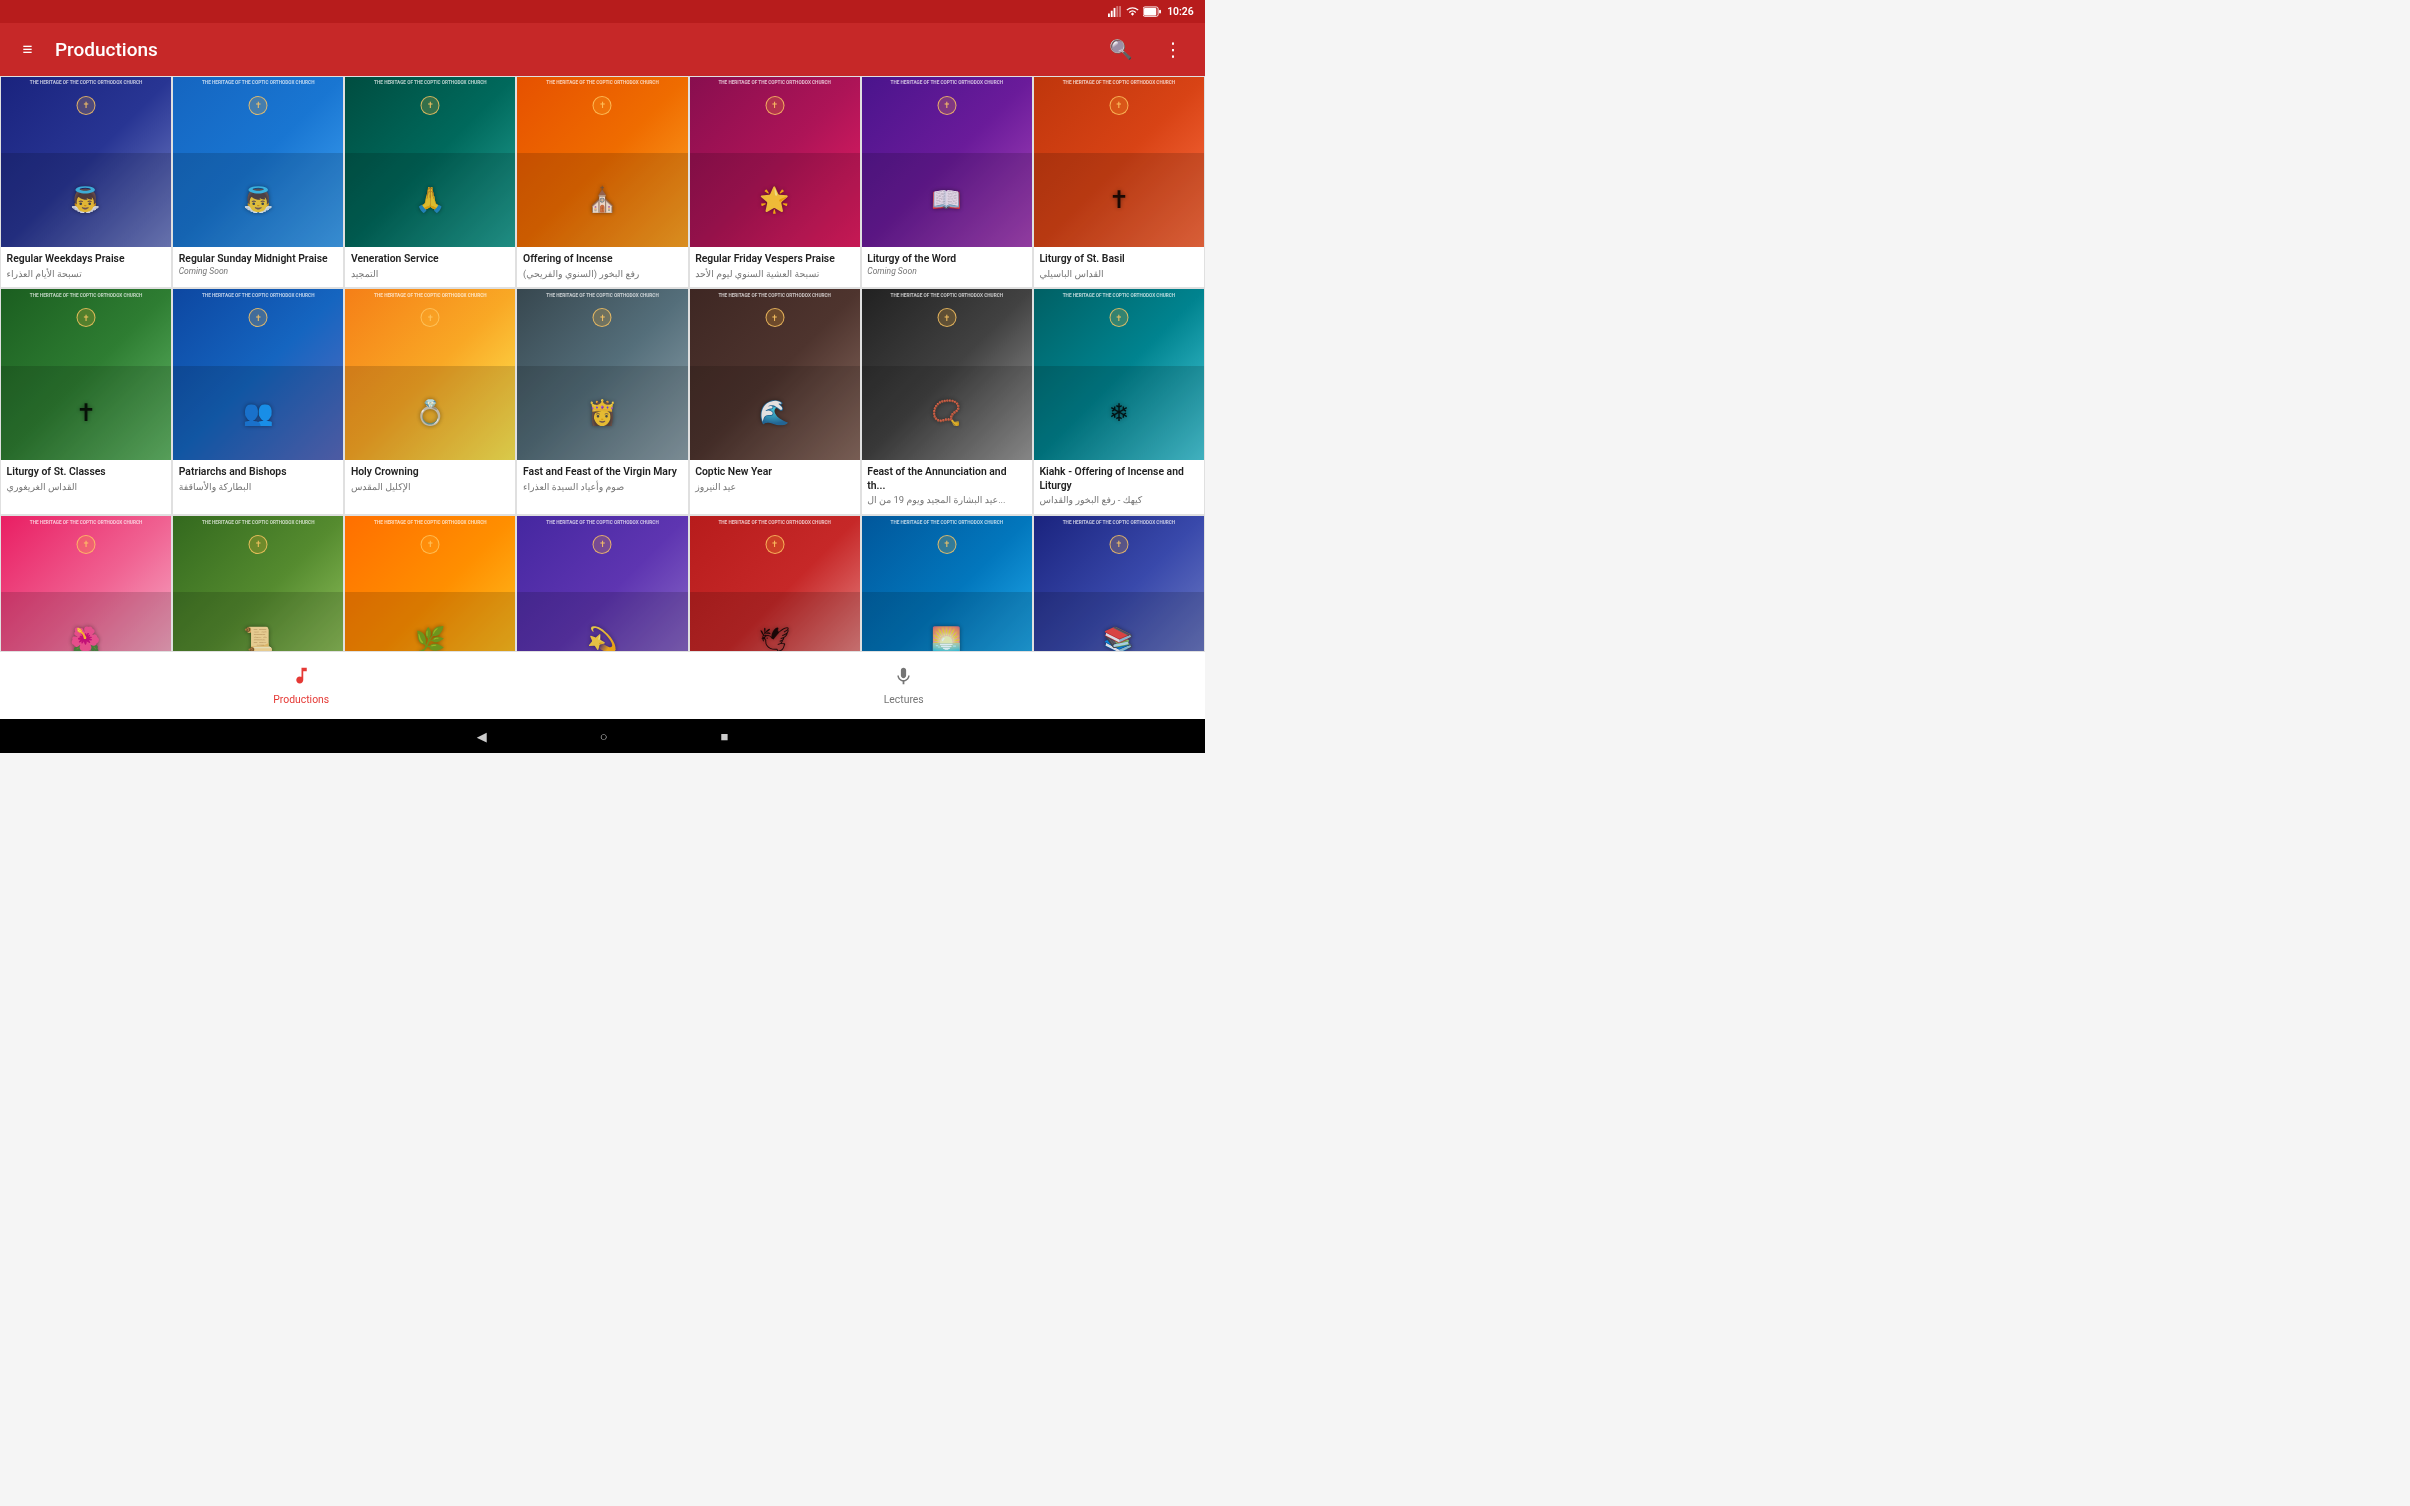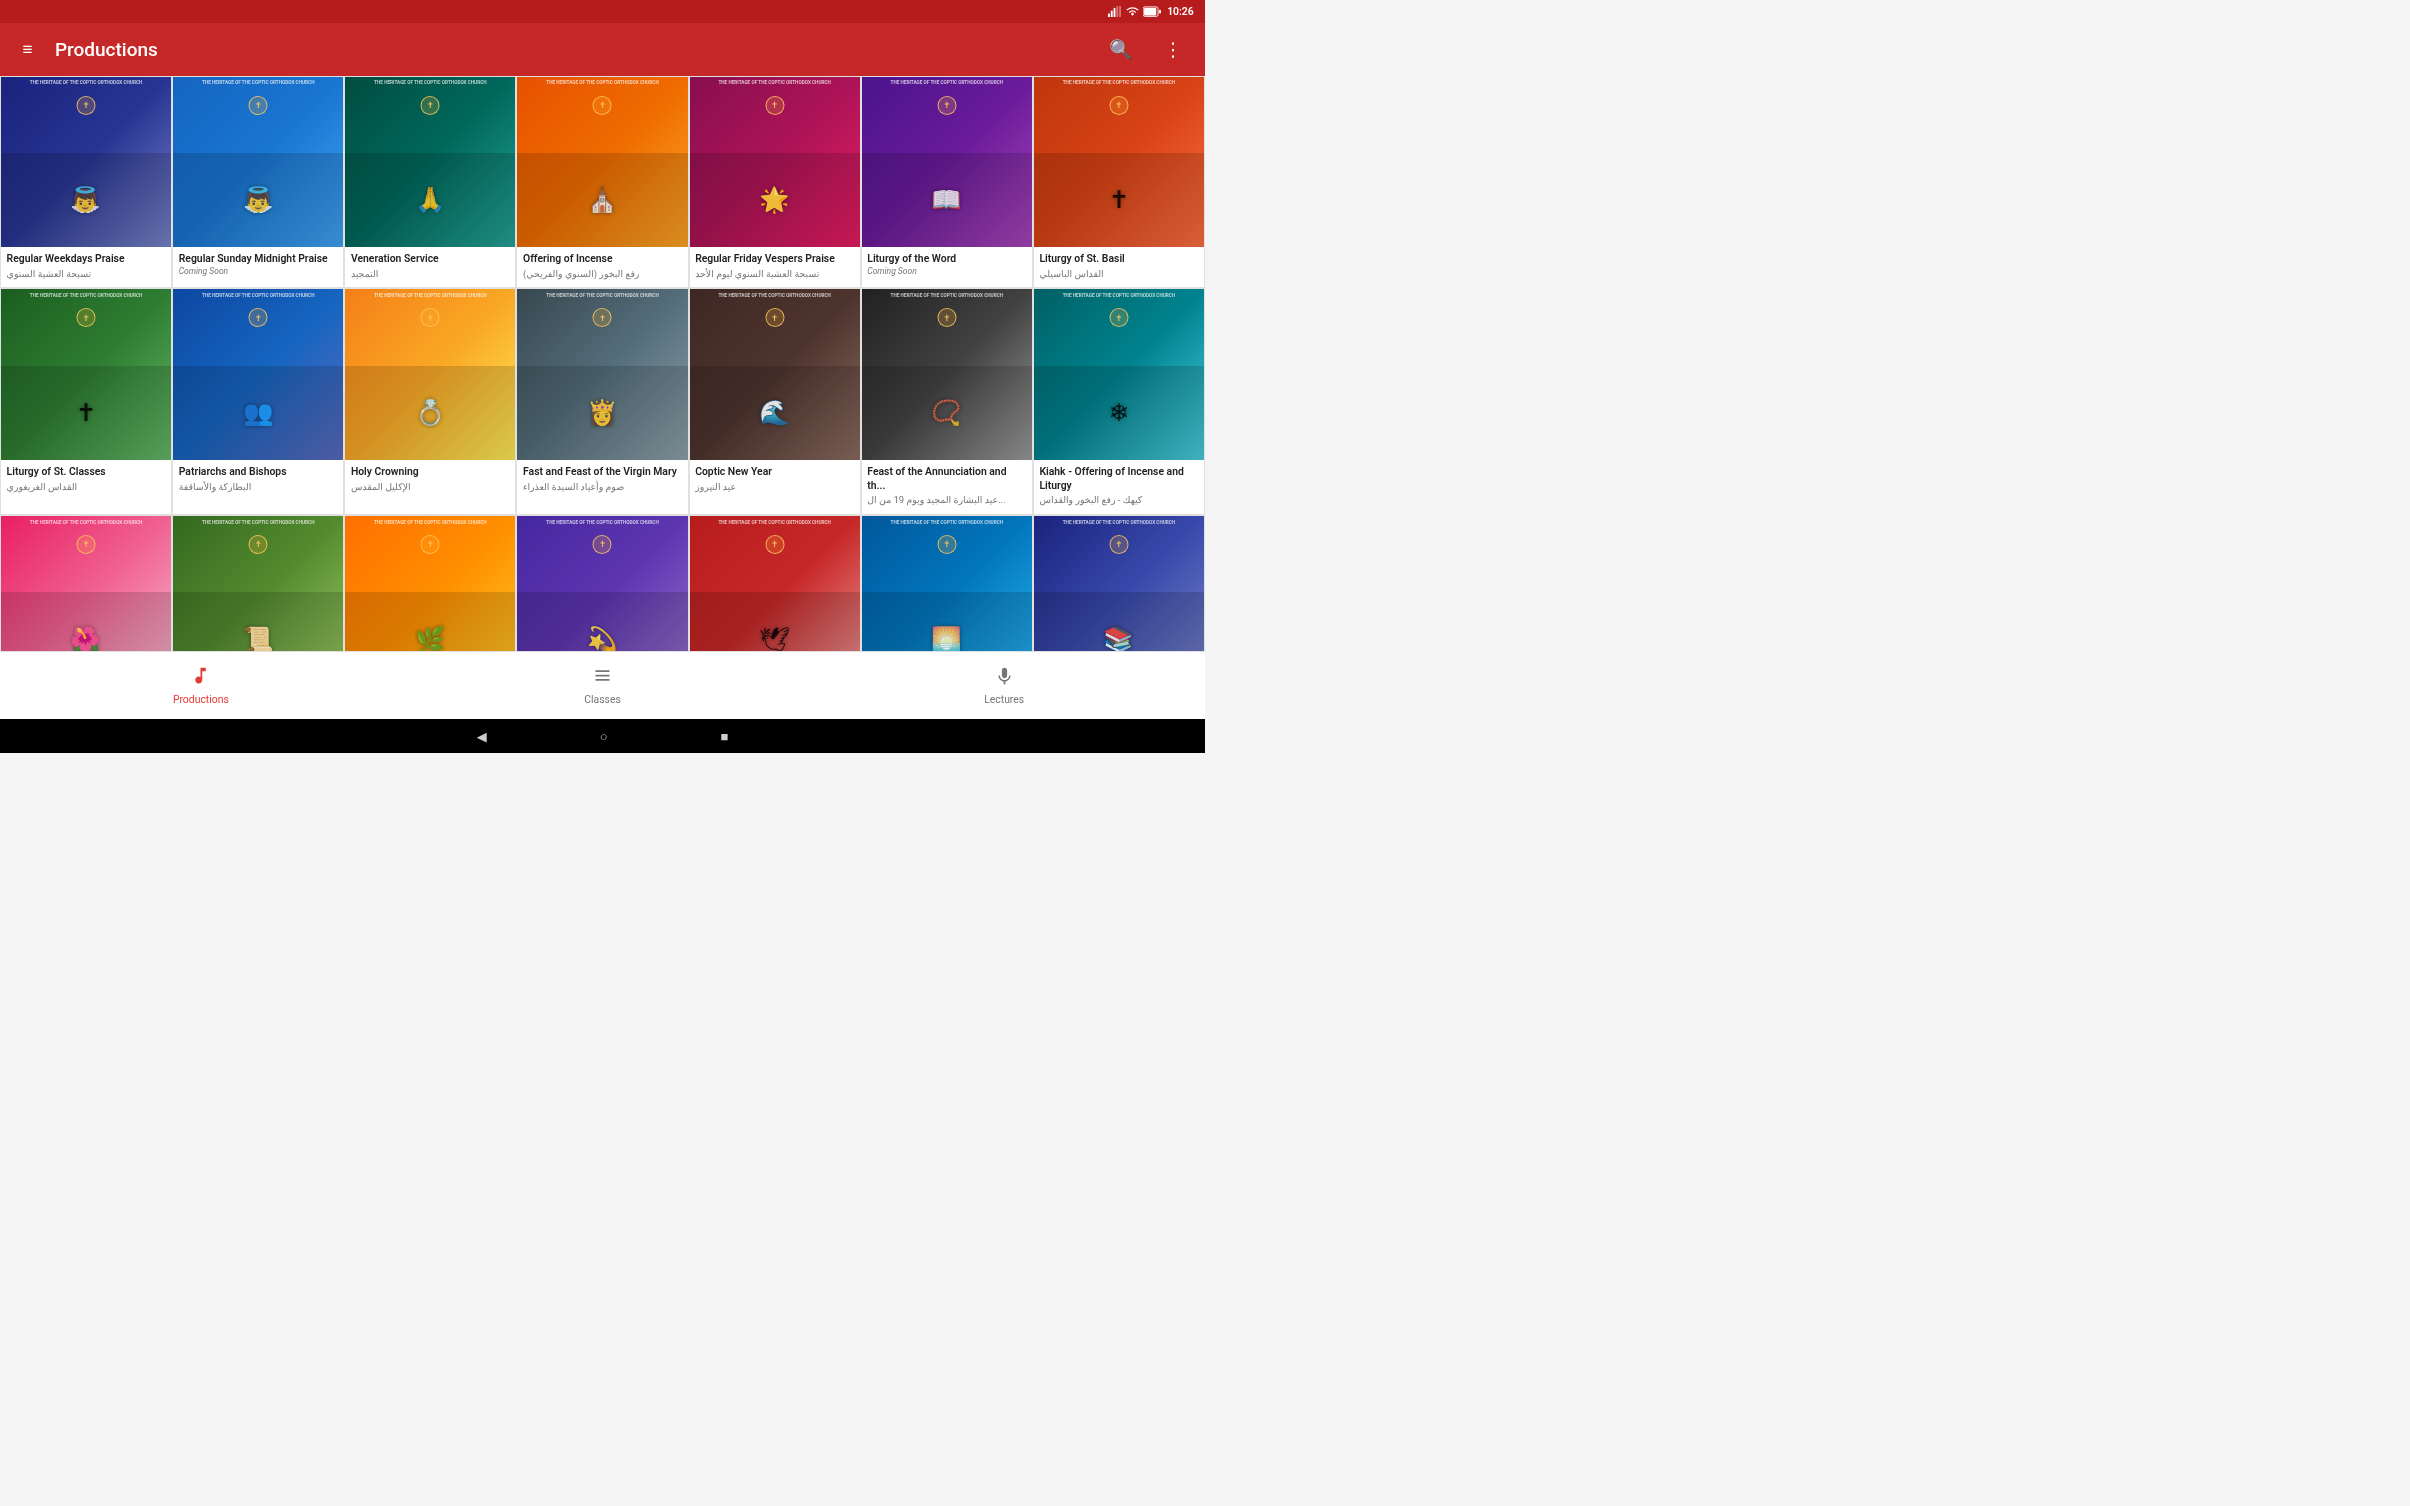--- a/index.html
+++ b/index.html
@@ -263,21 +263,21 @@
                 <span style="color:rgba(255,200,100,0.9);font-size:8.5px;">✝</span>
               </div>
             </div>
             <div style="position: absolute; bottom: 0px; left: 0px; right: 0px; height: 55%; background: rgba(0, 0, 0, 0.15); display: flex; align-items: center; justify-content: center;">
               <span style="font-size: 24.5px; opacity: 0.85; filter: drop-shadow(rgba(0, 0, 0, 0.5) 0px 0.9px 1.9px);">👼</span>
             </div>
           </div>
         </div>
         <div class="grid-item-info">
           <div class="grid-item-title">Regular Weekdays Praise</div>
-          <div class="grid-item-subtitle">تسبحة العشية السنوي</div>
+          <div class="grid-item-subtitle">تسبحة الأيام العذراء</div>
         </div>
       </div>
       <div class="grid-item">
         <div class="grid-item-image">
           <div class="cover-bg cover-2"></div>
           <div class="cover-overlay">
             <div class="cover-text-overlay" style="position: absolute; top: 3.8px; left: 1.9px; right: 1.9px; font-size: 4.7px; color: rgba(255, 255, 255, 0.7); text-align: center;">THE HERITAGE OF THE COPTIC ORTHODOX CHURCH</div>
             <div style="position: absolute; top: 19px; left: 50%; transform: translateX(-50%);">
               <div style="width: 19px; height: 19px; border-radius: 50%; border: 1.9px solid rgba(255, 200, 100, 0.8); background: rgba(255, 180, 50, 0.2); display: flex; align-items: center; justify-content: center;">
                 <span style="color:rgba(255,200,100,0.9);font-size:8.5px;">✝</span>
@@ -650,26 +650,20 @@
 
 <div class="bottom-nav" id="bottom-nav">
 <div class="nav-item active">
       <span class="nav-icon"><svg width="21" height="21" viewBox="0 0 24 24" fill="#e53935">
           <path d="M12 3v10.55c-.59-.34-1.27-.55-2-.55-2.21 0-4 1.79-4 4s1.79 4 4 4 4-1.79 4-4V7h4V3h-6z"></path>
         </svg></span>
       <span class="nav-label" style="color: rgb(229, 57, 53);">Productions</span>
     </div>
     <div class="nav-item">
       <span class="nav-icon"><svg width="21" height="21" viewBox="0 0 24 24" fill="#757575">
-          <path d="M4 6h16v2H4zm0 5h16v2H4zm0 5h16v2H4z"></path>
-        </svg></span>
-      <span class="nav-label">Classes</span>
-    </div>
-    <div class="nav-item">
-      <span class="nav-icon"><svg width="21" height="21" viewBox="0 0 24 24" fill="#757575">
           <path d="M12 15c1.66 0 2.99-1.34 2.99-3L15 6c0-1.66-1.34-3-3-3S9 4.34 9 6v6c0 1.66 1.34 3 3 3zm5.3-3c0 3-2.54 5.1-5.3 5.1S6.7 15 6.7 12H5c0 3.42 2.72 6.23 6 6.72V22h2v-3.28c3.28-.48 6-3.3 6-6.72h-1.7z"></path>
         </svg></span>
       <span class="nav-label">Lectures</span>
     </div>
   </div>
 
 <div class="system-bar">
   <span class="sys-btn">◀</span>
   <span class="sys-btn">○</span>
   <span class="sys-btn">■</span>

